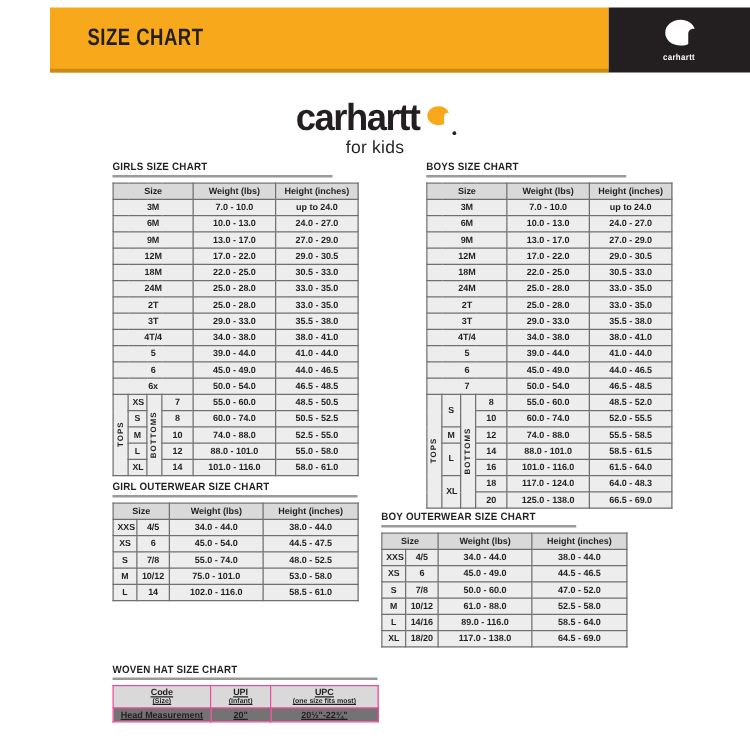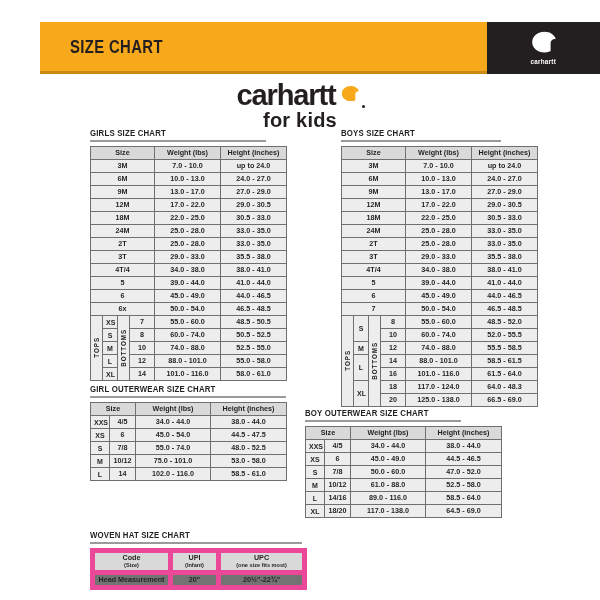--- a/index.html
+++ b/index.html
@@ -16,21 +16,20 @@
     overflow: hidden;
   }
 
   
   .banner {
     position: absolute;
     left: 40px; top: 6px;
     width: 560px; height: 52px;
     display: flex;
     align-items: stretch;
-    margin-top: 16px;
   }
   .banner-orange {
     flex: 1;
     background: #f7a81b;
     border-bottom: 3px solid #c98a16;
     display: flex;
     align-items: center;
   }
   .banner-title {
     margin-left: 30px;
@@ -73,22 +72,22 @@
   }
   .big-logo-word {
     color: #231f20;
     font-size: 30px;
     font-weight: bold;
     letter-spacing: -1.2px;
     transform: scaleX(0.97);
   }
   .big-logo-sub {
     color: #231f20;
-    font-size: 20px;
-    font-weight: bold;
+    font-size: 14px;
+    font-weight: normal;
     letter-spacing: 0.2px;
     margin-top: -3px;
   }
 
   
   .section-title {
     font-size: 8.5px;
     font-weight: bold;
     color: #231f20;
     letter-spacing: 0.2px;
@@ -152,26 +151,27 @@
   td.numcell {
     text-align: right;
     padding-right: 5px;
     background: #e2e2e2;
     width: 22px;
   }
 
   
   table.hat { border-collapse: collapse; font-size: 7.2px; color:#231f20; table-layout: fixed;}
   table.hat th, table.hat td {
-    border: 5px solid #ec4899;
+    border: 1px solid #ec4899;
     padding: 1px 3px;
     text-align: center;
     font-weight: bold;
     white-space: nowrap;
     line-height: 1.15;
+    text-decoration: underline;
   }
   table.hat th { background: #d9d9d9; }
   table.hat td { background: #737373; }
   .sub { font-size: 5.6px; font-weight: bold; display:block; }
   td.hatlabel { text-align: left; padding-left: 5px; background:#e2e2e2; }
 </style>
 </head>
 <body>
 
 <div id="page">

